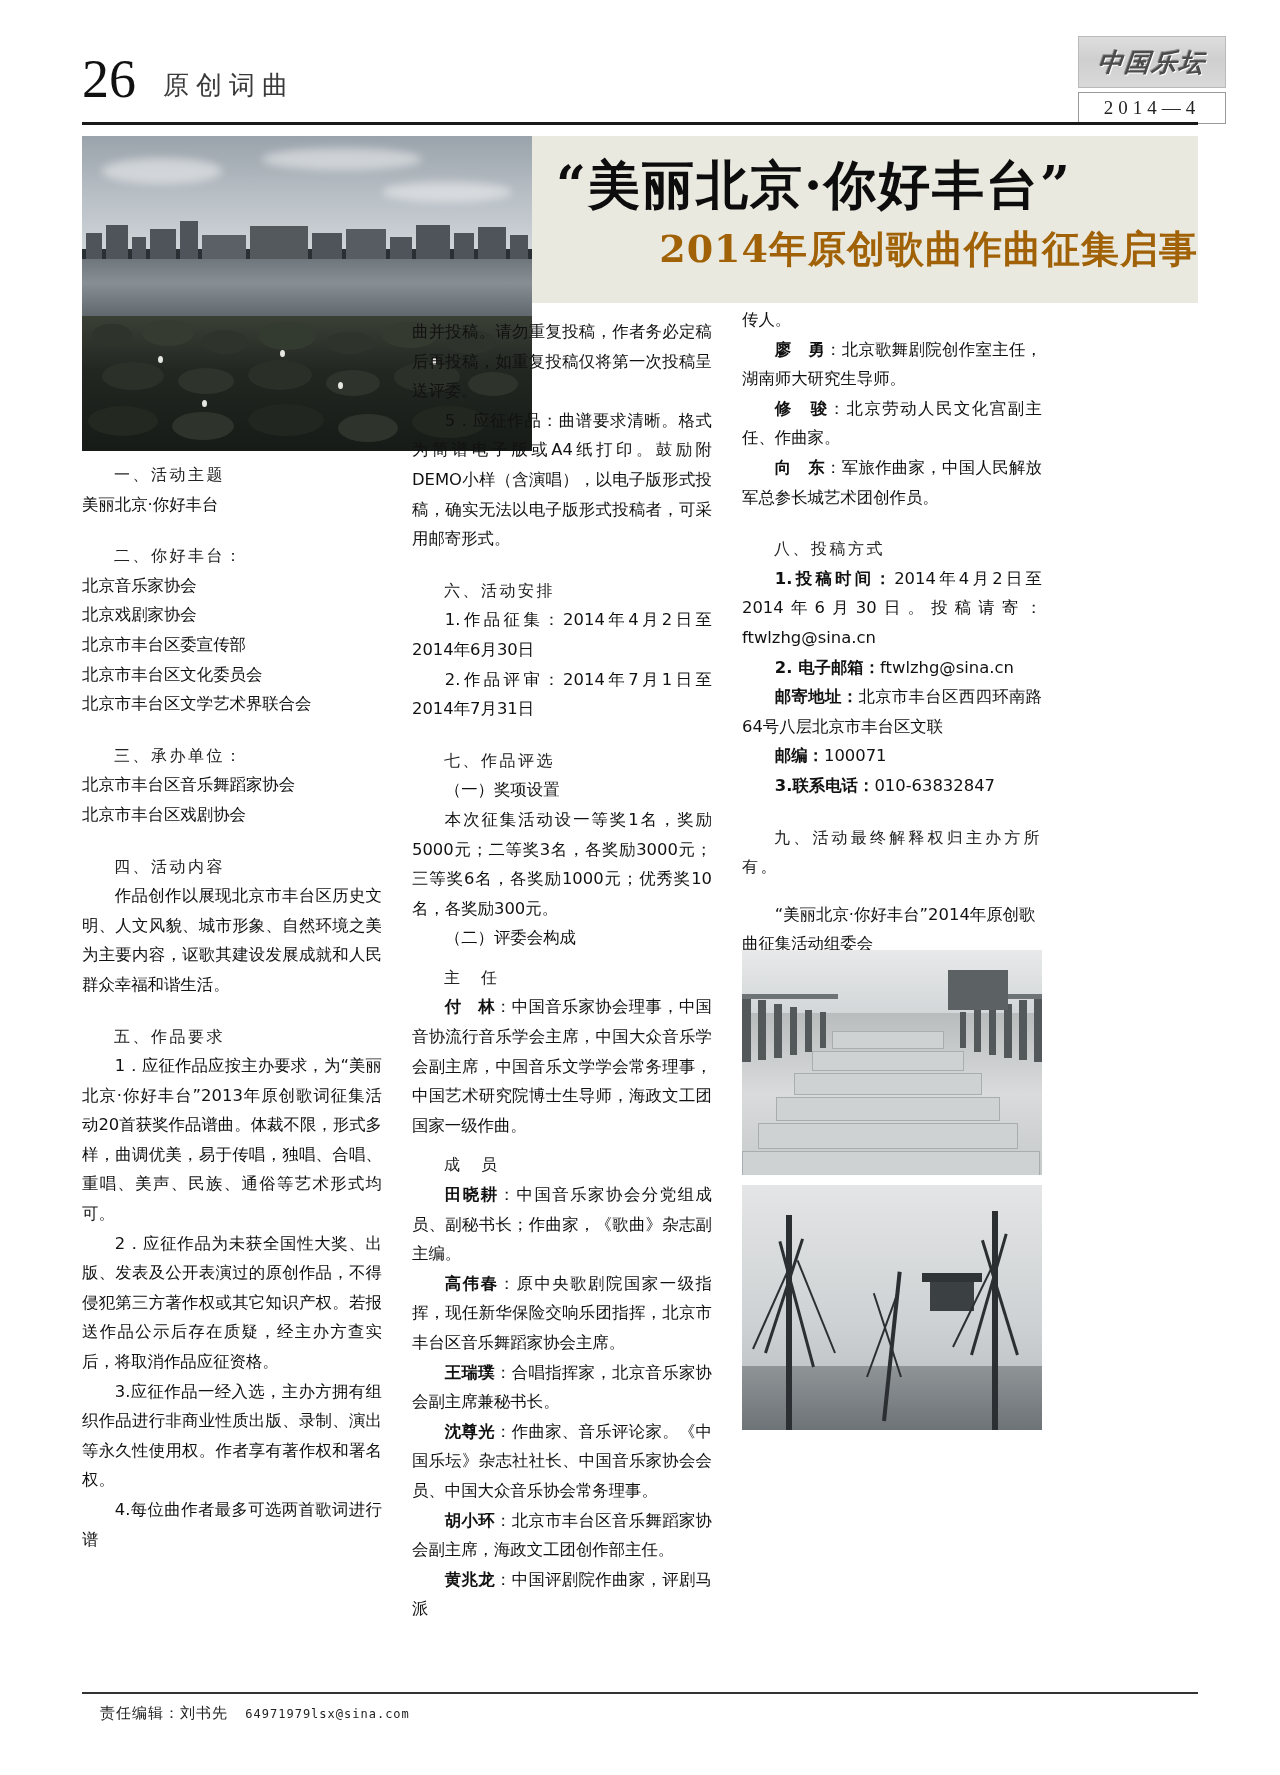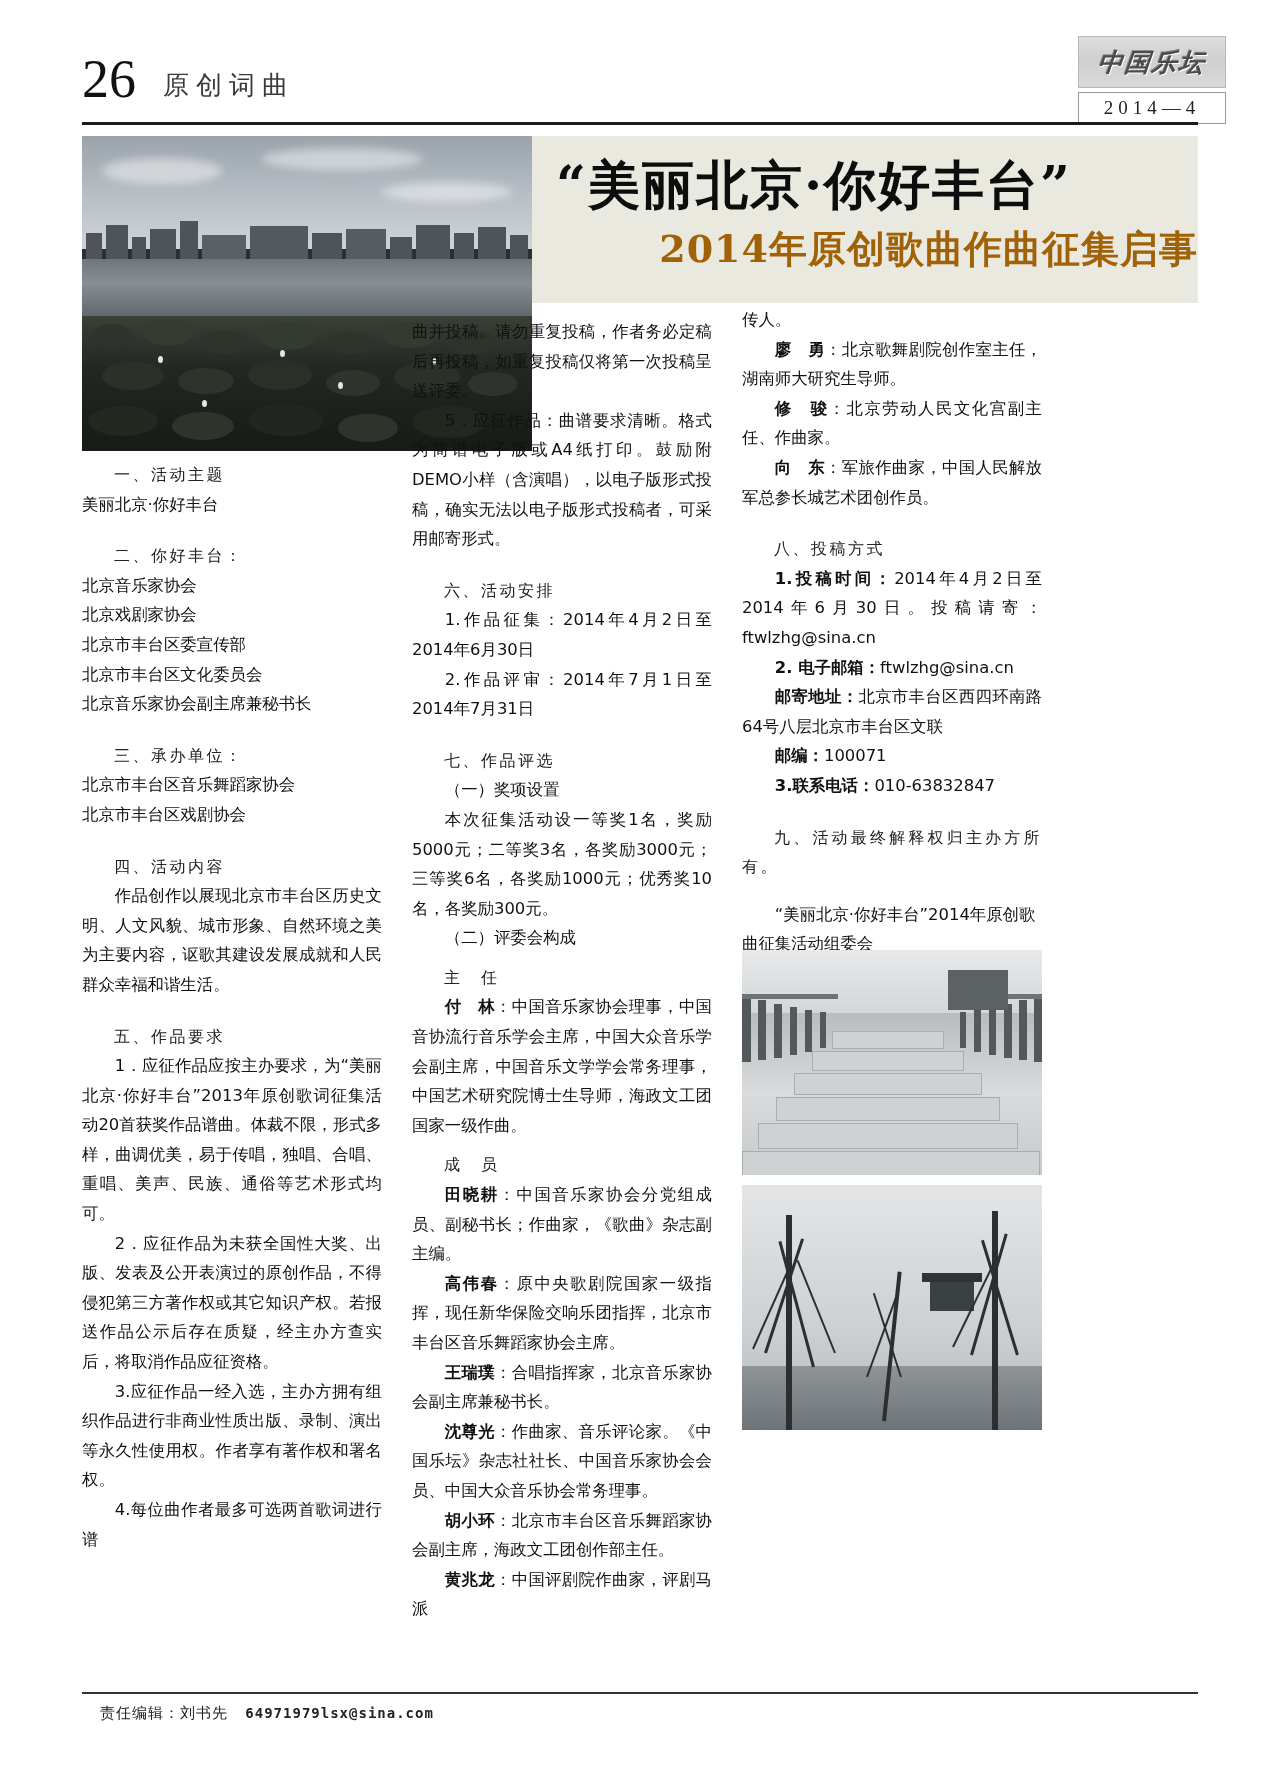--- a/index.html
+++ b/index.html
@@ -138,21 +138,21 @@
     background:linear-gradient(180deg,#8f9497 0%,#6d7376 100%);}
   .pavil{position:absolute;background:#3b4042;}
 
   
   .ftr-rule{position:absolute;left:82px;top:1692px;width:1116px;height:1.5px;background:#333;}
   .footer{
     position:absolute;left:100px;top:1704px;
     font-size:15px;color:#222;letter-spacing:1px;
     font-family:"DejaVu Serif","Liberation Serif",serif;
   }
-  .footer .mail{font-family:"DejaVu Sans Mono","Liberation Mono",monospace;font-size:14px;font-weight:bold;}
+  .footer .mail{font-family:"DejaVu Sans Mono","Liberation Mono",monospace;font-size:12px;}
 </style>
 </head>
 <body>
 
 <div class="page">
 
   <div class="header">
     <div class="pg-num">26</div>
     <div class="sec-title">原创词曲</div>
 
@@ -220,21 +220,21 @@
 
   <div class="col" id="col1">
     <p class="h-kai tight" style="margin-top:0 !important;">一、活动主题</p>
     <p>美丽北京·你好丰台</p>
 
     <p class="h-kai">二、你好丰台：</p>
     <p>北京音乐家协会</p>
     <p>北京戏剧家协会</p>
     <p>北京市丰台区委宣传部</p>
     <p>北京市丰台区文化委员会</p>
-    <p>北京音乐家协会副主席兼秘书长</p>
+    <p>北京市丰台区文学艺术界联合会</p>
 
     <p class="h-kai">三、承办单位：</p>
     <p>北京市丰台区音乐舞蹈家协会</p>
     <p>北京市丰台区戏剧协会</p>
 
     <p class="h-kai">四、活动内容</p>
     <p class="ind">作品创作以展现北京市丰台区历史文明、人文风貌、城市形象、自然环境之美为主要内容，讴歌其建设发展成就和人民群众幸福和谐生活。</p>
 
     <p class="h-kai">五、作品要求</p>
     <p class="ind">1．应征作品应按主办要求，为“美丽北京·你好丰台”2013年原创歌词征集活动20首获奖作品谱曲。体裁不限，形式多样，曲调优美，易于传唱，独唱、合唱、重唱、美声、民族、通俗等艺术形式均可。</p>

